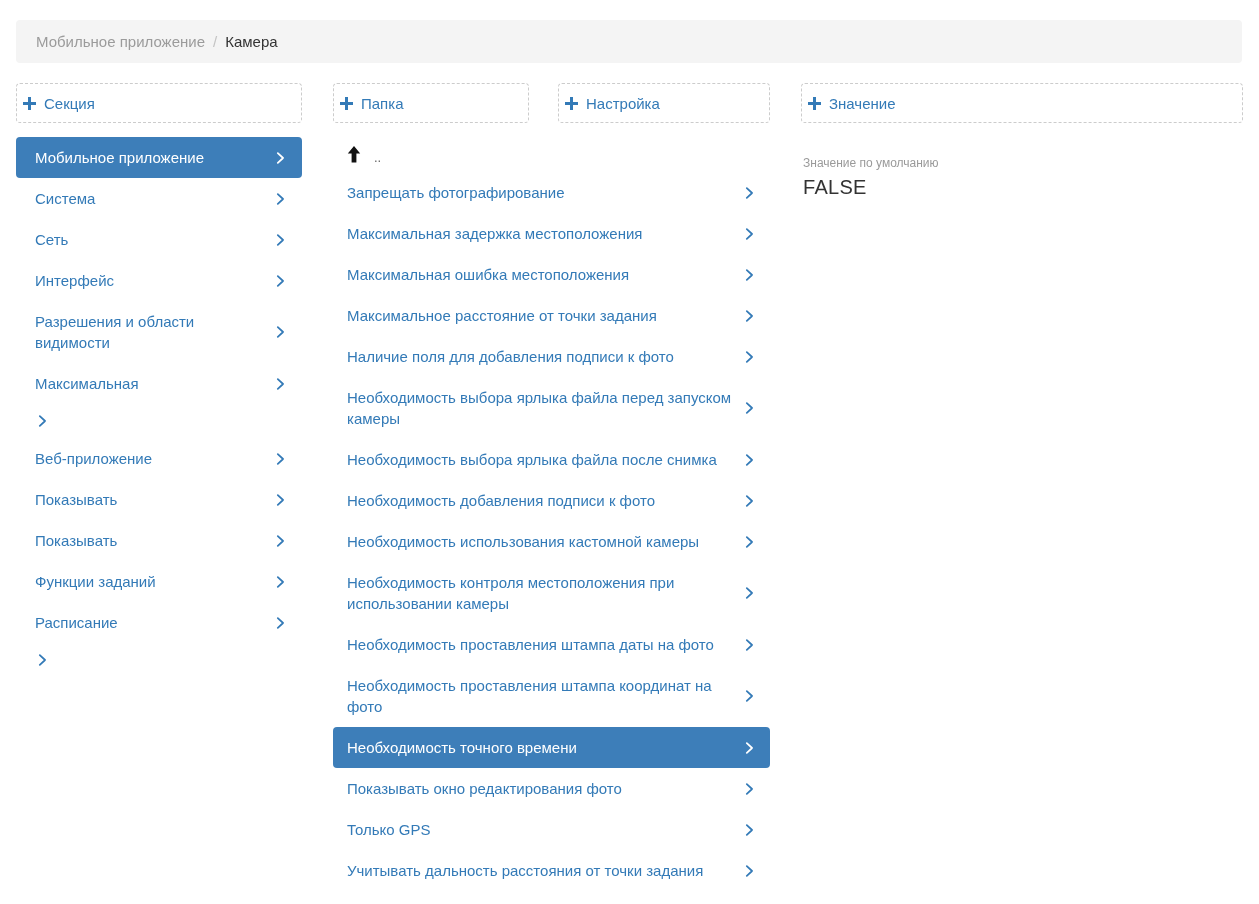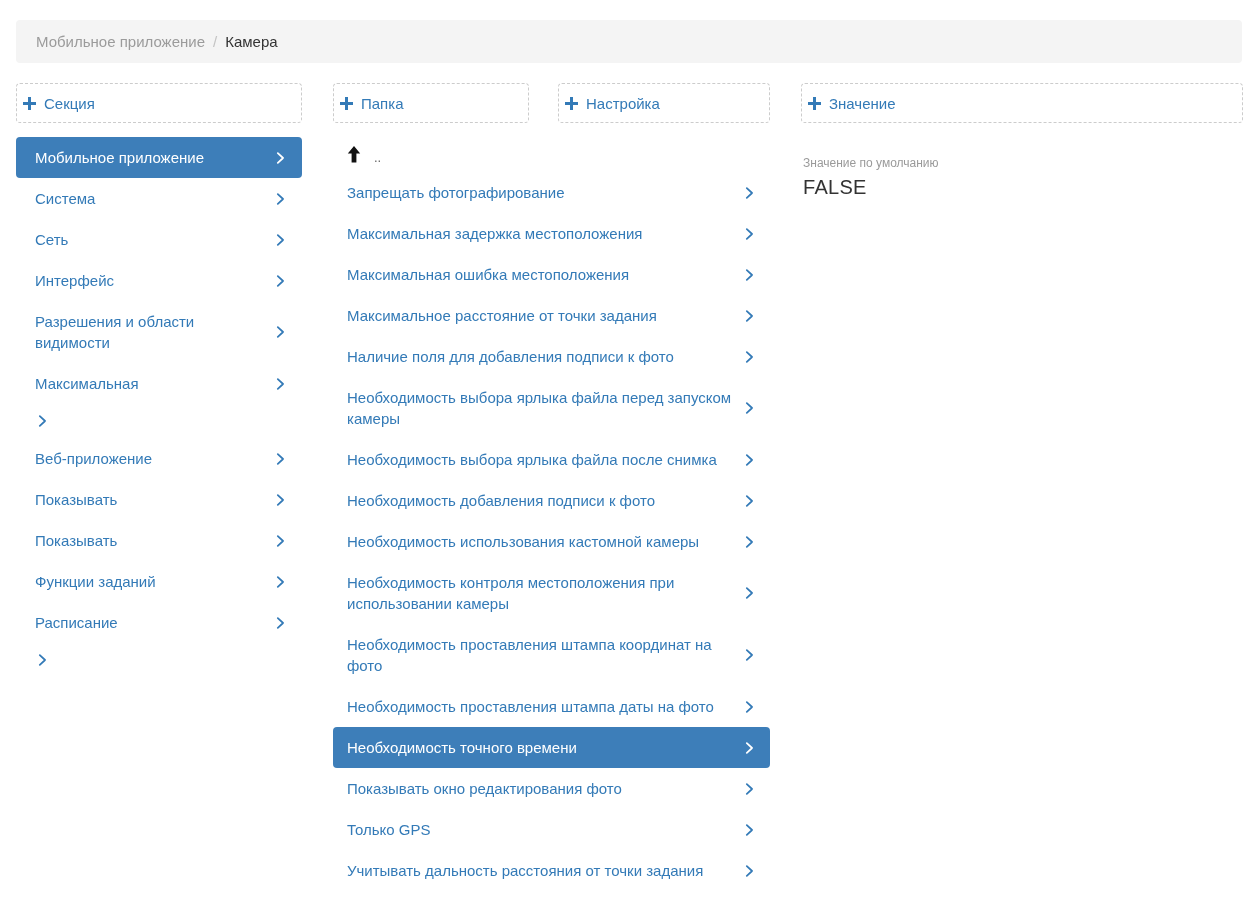--- a/index.html
+++ b/index.html
@@ -323,30 +323,30 @@
   <div class="list-item">
     <span class="item-label">Необходимость контроля местоположения при использовании камеры</span>
     <span class="chevron">
       <svg width="14" height="14" viewBox="0 0 16 16">
               <path d="M5.5 2.5 L11.5 8 L5.5 13.5" fill="none" stroke="currentColor" stroke-width="2" stroke-linecap="round" stroke-linejoin="round"></path>
             </svg>
     </span>
   </div>
 
   <div class="list-item">
+    <span class="item-label">Необходимость проставления штампа даты на фото</span>
+    <span class="chevron">
+      <svg width="14" height="14" viewBox="0 0 16 16">
+              <path d="M5.5 2.5 L11.5 8 L5.5 13.5" fill="none" stroke="currentColor" stroke-width="2" stroke-linecap="round" stroke-linejoin="round"></path>
+            </svg>
+    </span>
+  </div>
+
+  <div class="list-item">
     <span class="item-label">Необходимость проставления штампа координат на фото</span>
-    <span class="chevron">
-      <svg width="14" height="14" viewBox="0 0 16 16">
-              <path d="M5.5 2.5 L11.5 8 L5.5 13.5" fill="none" stroke="currentColor" stroke-width="2" stroke-linecap="round" stroke-linejoin="round"></path>
-            </svg>
-    </span>
-  </div>
-
-  <div class="list-item">
-    <span class="item-label">Необходимость проставления штампа даты на фото</span>
     <span class="chevron">
       <svg width="14" height="14" viewBox="0 0 16 16">
               <path d="M5.5 2.5 L11.5 8 L5.5 13.5" fill="none" stroke="currentColor" stroke-width="2" stroke-linecap="round" stroke-linejoin="round"></path>
             </svg>
     </span>
   </div>
 
   <div class="list-item active">
     <span class="item-label">Необходимость точного времени</span>
     <span class="chevron">

